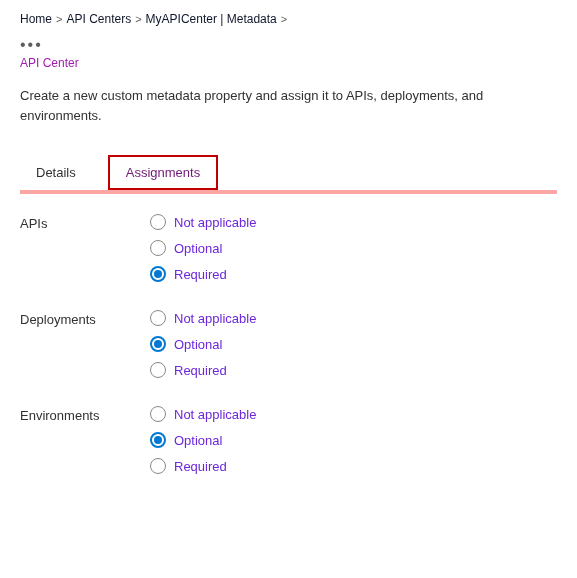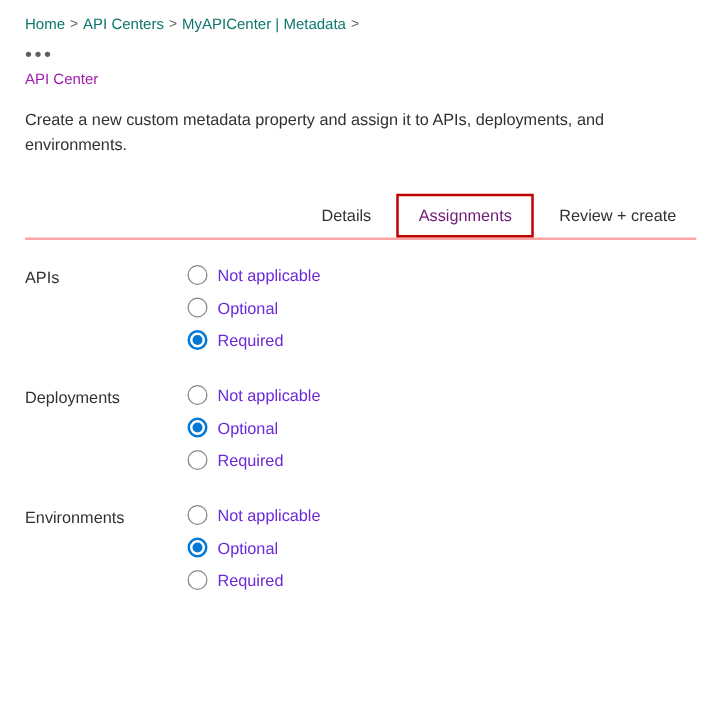--- a/index.html
+++ b/index.html
@@ -17,21 +17,21 @@
     .breadcrumb {
       display: flex;
       align-items: center;
       gap: 4px;
       font-size: 12px;
       color: #0078d4;
       margin-bottom: 10px;
       flex-wrap: wrap;
     }
     .breadcrumb a {
-      color: #0f766e;
+      color: #0f172a;
       text-decoration: none;
       cursor: pointer;
     }
     .breadcrumb .sep {
       color: #605e5c;
       font-size: 11px;
     }
 
     
     .page-header {
@@ -62,24 +62,23 @@
       font-size: 13px;
       color: #323130;
       margin-bottom: 30px;
       line-height: 1.5;
     }
 
     
     .tabs {
       display: flex;
       align-items: center;
-      border-bottom: 2px solid #fca5a5;
+      border-bottom: 4px solid #fca5a5;
       margin-bottom: 20px;
-      gap: 4px;
-      justify-content: flex-end;
+      gap: 16px;
     }
     .tab {
       padding: 8px 16px;
       font-size: 13px;
       cursor: pointer;
       color: #323130;
       border: none;
       background: none;
       position: relative;
       white-space: nowrap;
@@ -163,21 +162,20 @@
 <div class="page-header">
   <span class="more-icon">•••</span>
 </div>
 <div class="page-subtitle">API Center</div>
 
 <p class="description">Create a new custom metadata property and assign it to APIs, deployments, and environments.</p>
 
 <div class="tabs">
   <button class="tab inactive">Details</button>
   <button class="tab active">Assignments</button>
-  <button class="tab inactive">Review + create</button>
 </div>
 
 <div id="form-sections">
 <div class="form-section">
       <div class="form-label">APIs</div>
       <div class="radio-group">
         <label class="radio-item">
           <input type="radio" name="apis" style="">
           <span class="radio-label">Not applicable</span>
         </label>

